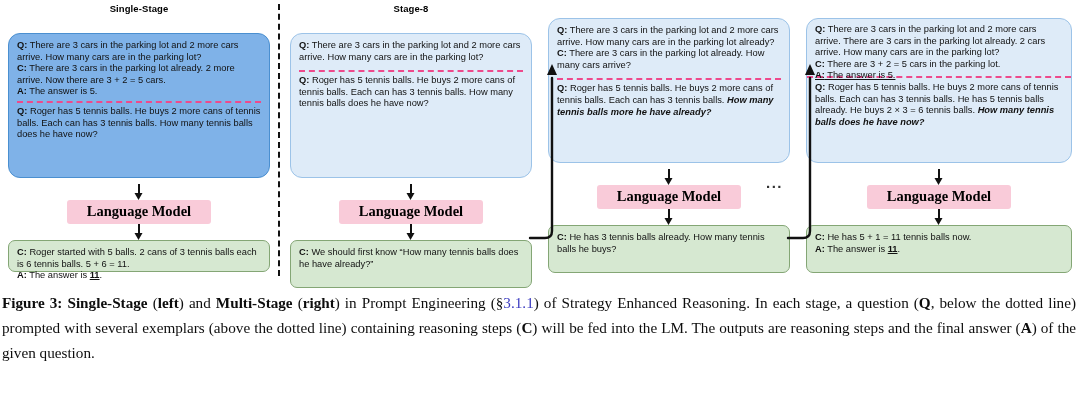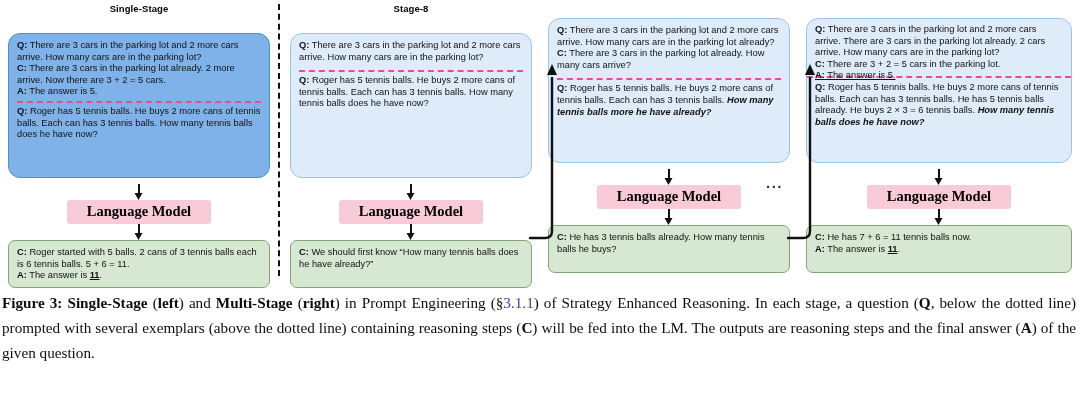--- a/index.html
+++ b/index.html
@@ -124,21 +124,21 @@
         <div class="head"></div>
       </div>
 
     <div class="lm-box" style="width:144px;">Language Model</div>
 
     <div class="arrow-down">
         <div class="shaft"></div>
         <div class="head"></div>
       </div>
 
-    <div class="out-box" style="height:48px;">
+    <div class="out-box" style="height:32px;">
       <p><span class="tag">C:</span><span> Roger started with 5 balls. 2 cans of 3 tennis balls each is 6 tennis balls. 5 + 6 = 11.</span></p>
       <p><span class="tag">A:</span><span> The answer is </span><span class="tag u">11</span><span>.</span></p>
     </div>
   </div>
 
   <div class="stage" style="left:290px;width:242px;">
     <div class="stage-title">Stage-8</div>
 
     <div class="prompt-box light" style="height:145px;">
       <p><span class="tag">Q:</span><span> There are 3 cars in the parking lot and 2 more cars arrive. How many cars are in the parking lot?</span></p>
@@ -207,21 +207,21 @@
       </div>
 
     <div class="lm-box" style="width:144px;">Language Model</div>
 
     <div class="arrow-down">
         <div class="shaft"></div>
         <div class="head"></div>
       </div>
 
     <div class="out-box" style="height:48px;">
-      <p><span class="tag">C:</span><span> He has 7 + 6 = 11 tennis balls now.</span></p>
+      <p><span class="tag">C:</span><span> He has 5 + 1 = 11 tennis balls now.</span></p>
       <p><span class="tag">A:</span><span> The answer is </span><span class="tag u">11</span><span>.</span></p>
     </div>
   </div>
 
   <svg class="connector" style="left:528px;top:60px;width:30px;height:190px;" viewBox="0 0 30 190">
     <path d="M 2 178 L 17 178 Q 24 178 24 171 L 24 18" stroke="#111" stroke-width="2.4" fill="none" stroke-linecap="round"></path>
     <polygon points="24,4 19,15 29,15" fill="#111"></polygon>
   </svg>
 
   <svg class="connector" style="left:786px;top:60px;width:30px;height:190px;" viewBox="0 0 30 190">

